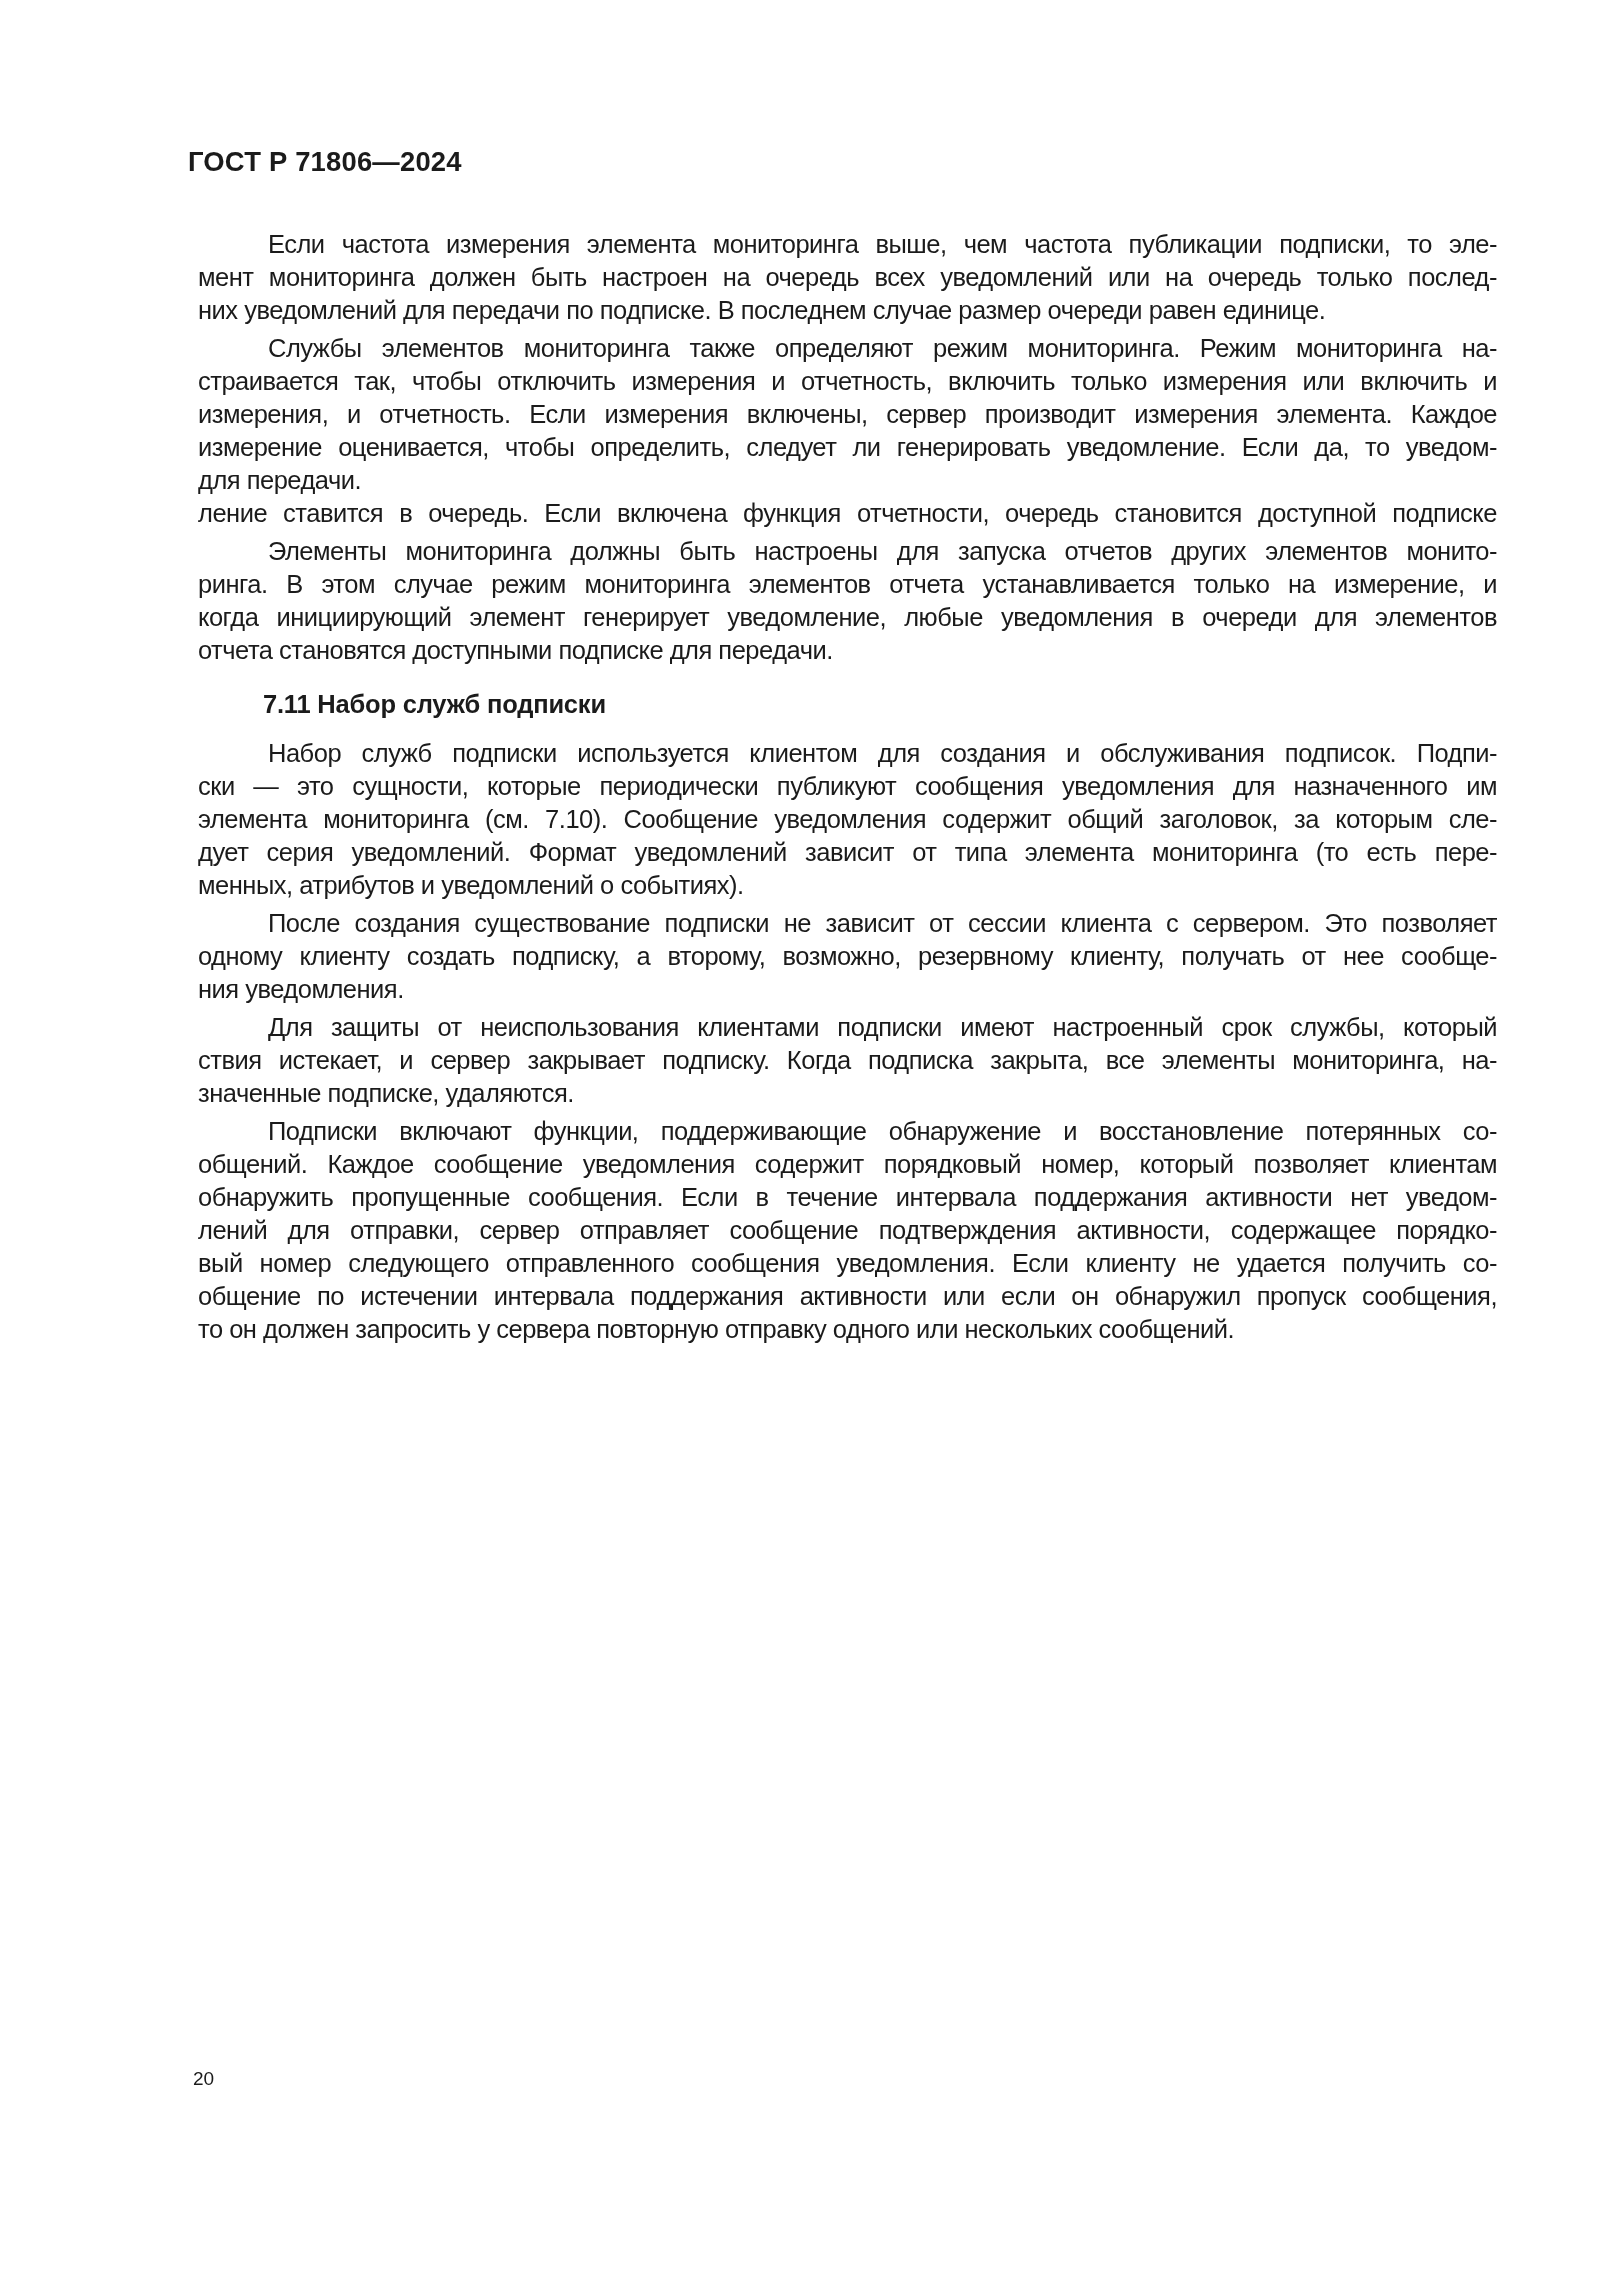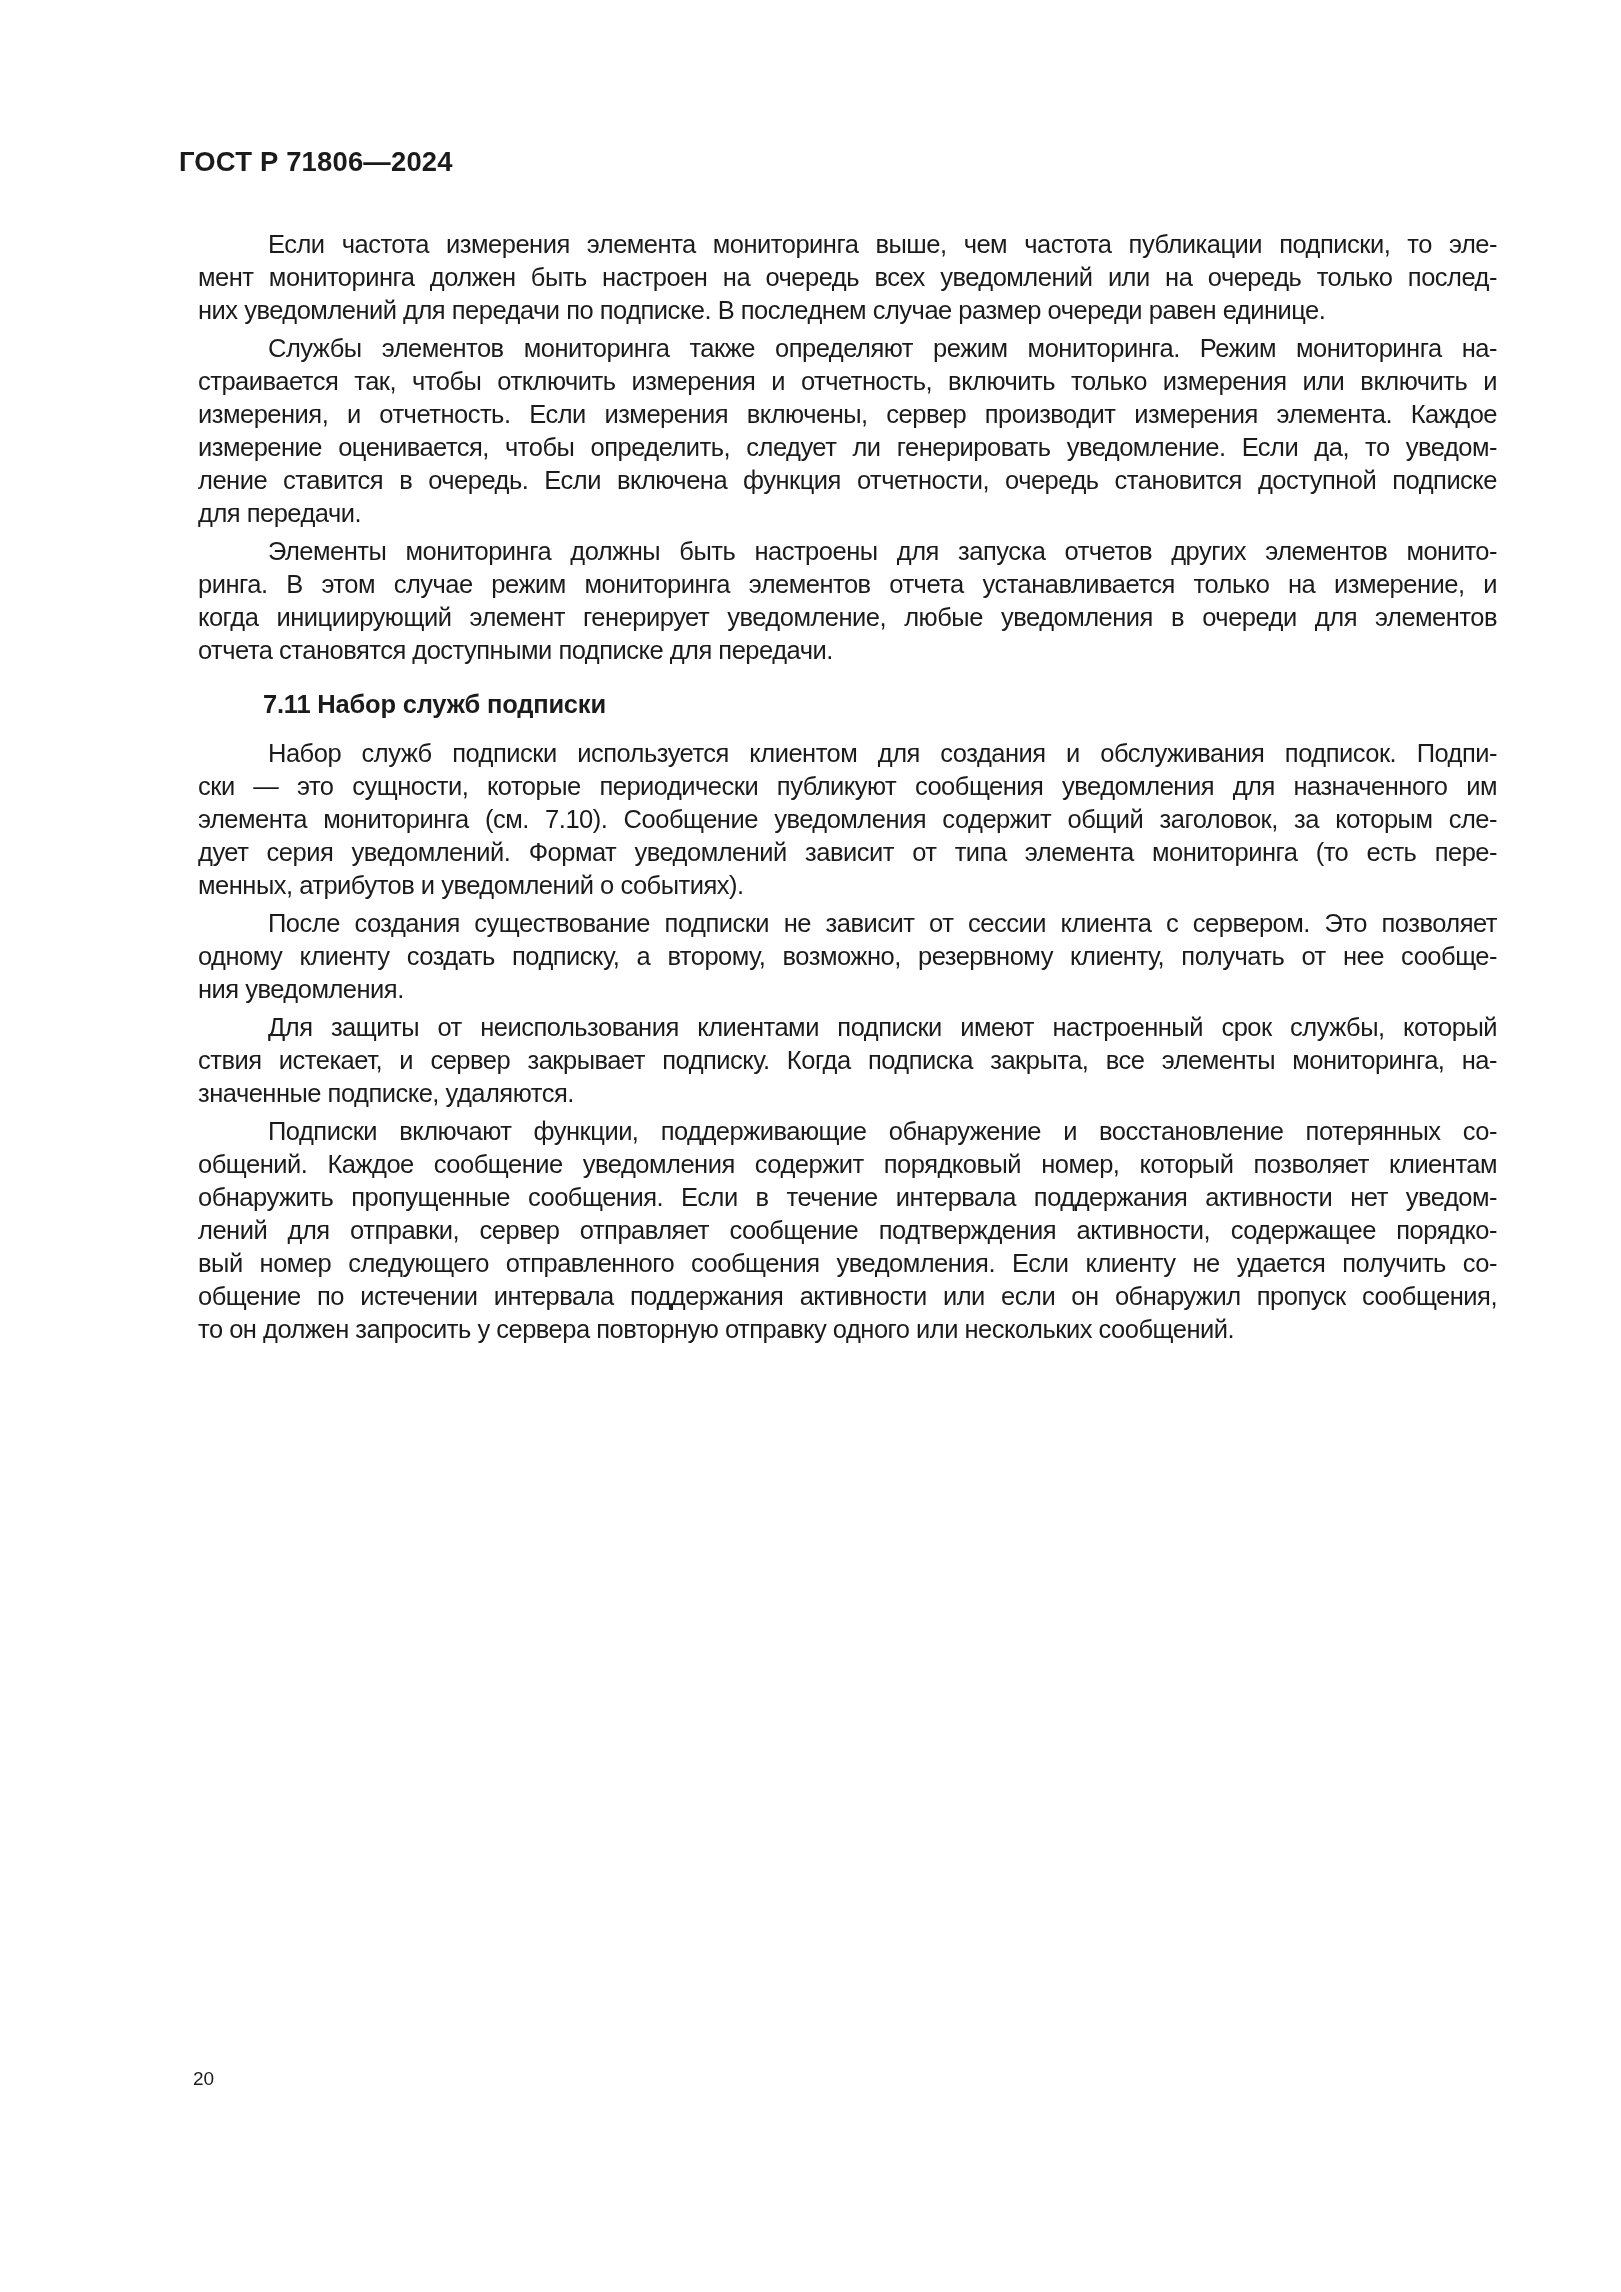--- a/index.html
+++ b/index.html
@@ -9,21 +9,21 @@
     font-family: "Liberation Sans", sans-serif;
     position: relative;
     overflow: hidden;
   }
   .page {
     position: absolute; inset: 0;
     background: #ffffff;
   }
   .page-header {
     position: absolute;
-    left: 179px; top: 146px;
+    left: 188px; top: 146px;
     font-size: 27.4px;
     font-weight: bold;
     letter-spacing: 0.2px;
     white-space: nowrap;
   }
   .doc-body {
     position: absolute;
     left: 193px; top: 223px;
     width: 1309px;
     font-size: 25.5px;
@@ -59,22 +59,22 @@
       <div class="para">
         <div class="line first">Если частота измерения элемента мониторинга выше, чем частота публикации подписки, то эле-</div>
         <div class="line">мент мониторинга должен быть настроен на очередь всех уведомлений или на очередь только послед-</div>
         <div class="line last">них уведомлений для передачи по подписке. В последнем случае размер очереди равен единице.</div>
       </div>
       <div class="para">
         <div class="line first">Службы элементов мониторинга также определяют режим мониторинга. Режим мониторинга на-</div>
         <div class="line">страивается так, чтобы отключить измерения и отчетность, включить только измерения или включить и</div>
         <div class="line">измерения, и отчетность. Если измерения включены, сервер производит измерения элемента. Каждое</div>
         <div class="line">измерение оценивается, чтобы определить, следует ли генерировать уведомление. Если да, то уведом-</div>
+        <div class="line last">для передачи.</div>
         <div class="line">ление ставится в очередь. Если включена функция отчетности, очередь становится доступной подписке</div>
-        <div class="line last">для передачи.</div>
       </div>
       <div class="para">
         <div class="line first">Элементы мониторинга должны быть настроены для запуска отчетов других элементов монито-</div>
         <div class="line">ринга. В этом случае режим мониторинга элементов отчета устанавливается только на измерение, и</div>
         <div class="line">когда инициирующий элемент генерирует уведомление, любые уведомления в очереди для элементов</div>
         <div class="line last">отчета становятся доступными подписке для передачи.</div>
       </div>
       <div class="sec-heading">7.11 Набор служб подписки</div>
       <div class="para">
         <div class="line first">Набор служб подписки используется клиентом для создания и обслуживания подписок. Подпи-</div>

